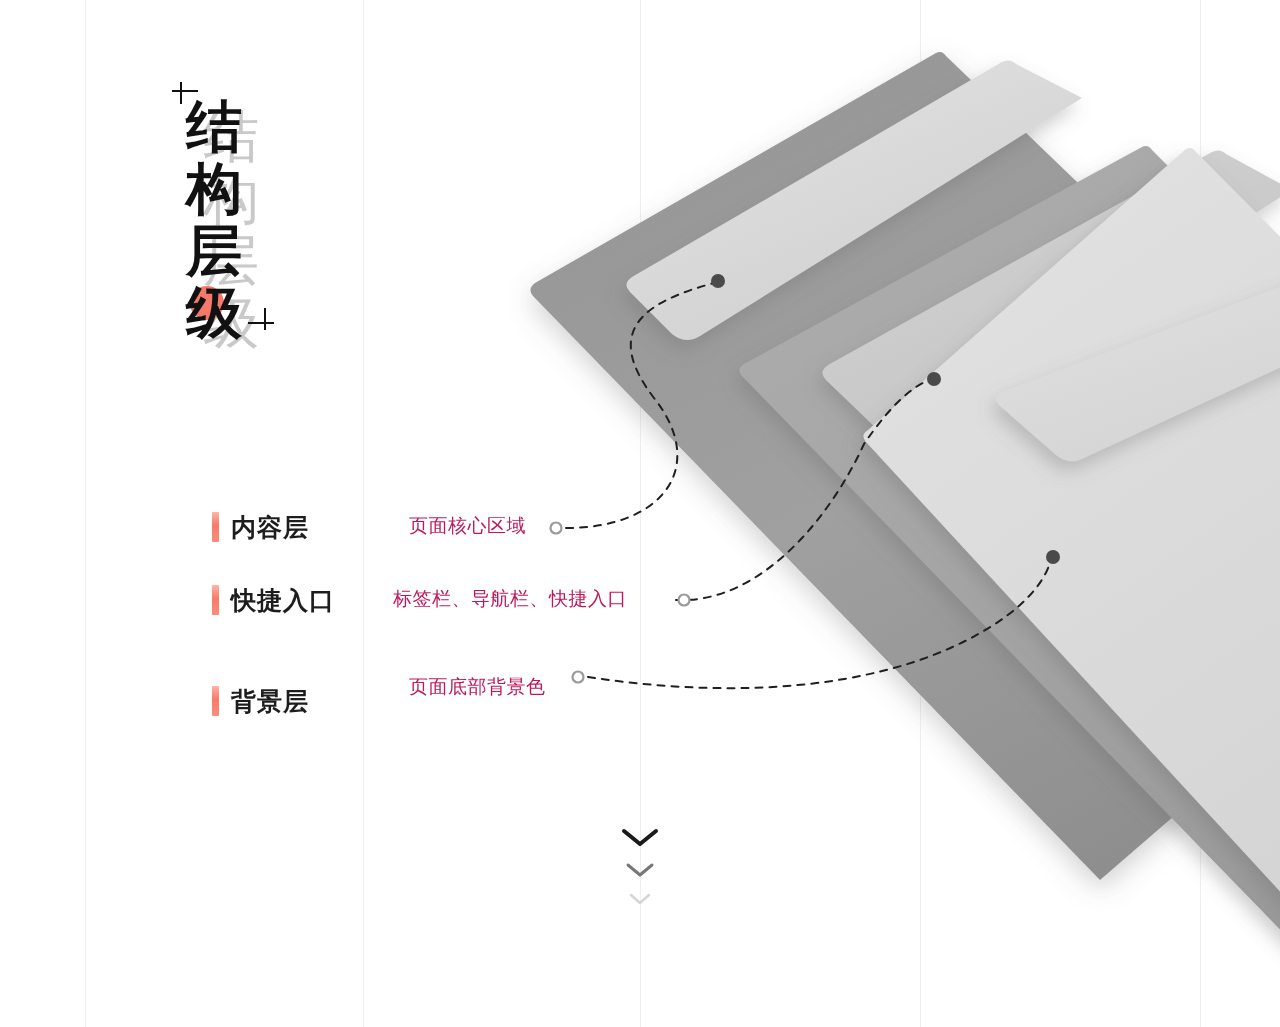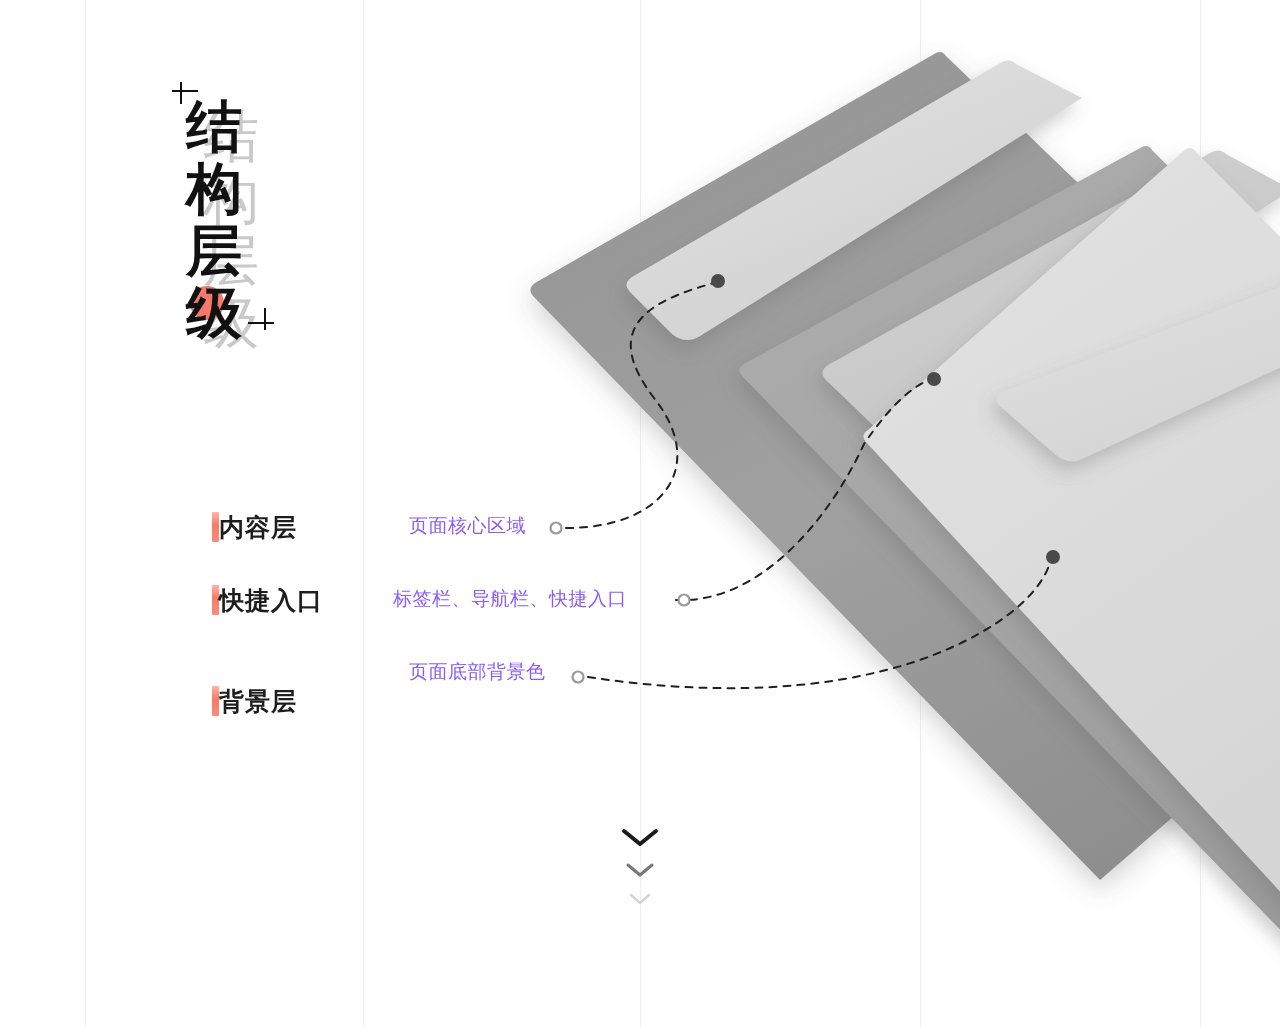--- a/index.html
+++ b/index.html
@@ -123,31 +123,31 @@
     white-space: nowrap;
   }
   .legend-bar {
     width: 7px;
     height: 30px;
     background: linear-gradient(180deg, #ffb3a6 0%, #f87a68 45%, #f98d7d 100%);
     border-radius: 1px;
     flex: none;
   }
   .legend-name {
-    margin-left: 0;
+    margin-left: 12px;
     font-size: 25px;
     font-weight: 700;
     color: #1d1d1d;
     letter-spacing: 1px;
     font-family: "Liberation Sans", "DejaVu Sans", sans-serif;
   }
   .legend-desc {
     position: absolute;
     font-size: 19px;
-    color: #8b5cf6;
+    color: #be185d;
     letter-spacing: 0.5px;
     white-space: nowrap;
     font-family: "Liberation Sans", "DejaVu Sans", sans-serif;
   }
 
   
   .connectors {
     position: absolute;
     inset: 0;
     z-index: 5;
@@ -335,21 +335,21 @@
     <div class="legend-row" style="top:578px">
       <span class="legend-bar"></span>
       <span class="legend-name">快捷入口</span>
     </div>
     <div class="legend-desc" style="left:393px; top:586px">标签栏、导航栏、快捷入口</div>
 
     <div class="legend-row" style="top:679px">
       <span class="legend-bar"></span>
       <span class="legend-name">背景层</span>
     </div>
-    <div class="legend-desc" style="left:409px; top:659px">页面底部背景色</div>
+    <div class="legend-desc" style="left:409px; top:674px">页面底部背景色</div>
   </div>
 
   <div class="chevrons">
     <svg class="chev" width="40" height="24" viewBox="0 0 40 24" xmlns="http://www.w3.org/2000/svg">
       <path d="M 4 5 L 20 18 L 36 5" fill="none" stroke="#1a1a1a" stroke-width="4" stroke-linecap="round" stroke-linejoin="round"></path>
     </svg>
     <svg class="chev" width="32" height="20" viewBox="0 0 32 20" style="margin-top:10px" xmlns="http://www.w3.org/2000/svg">
       <path d="M 4 5 L 16 15 L 28 5" fill="none" stroke="#777777" stroke-width="3" stroke-linecap="round" stroke-linejoin="round"></path>
     </svg>
     <svg class="chev" width="26" height="18" viewBox="0 0 26 18" style="margin-top:10px" xmlns="http://www.w3.org/2000/svg">

